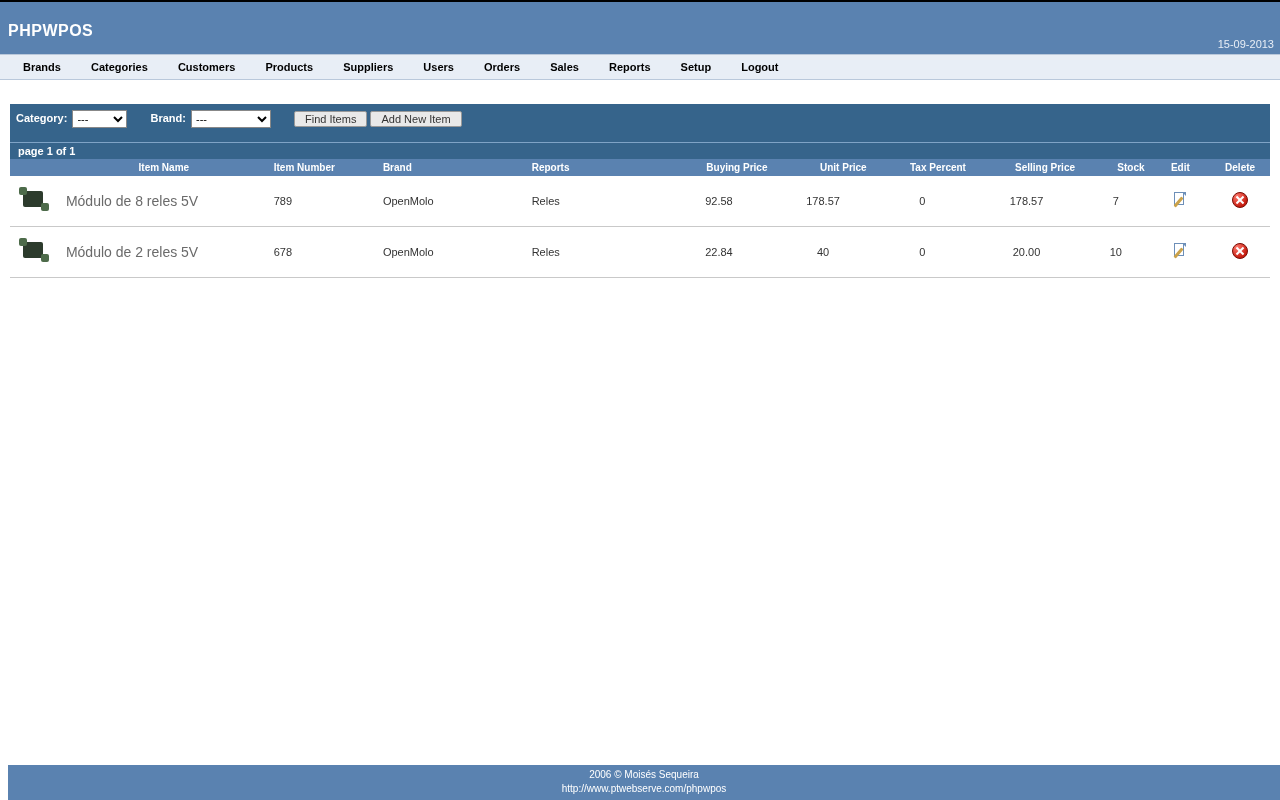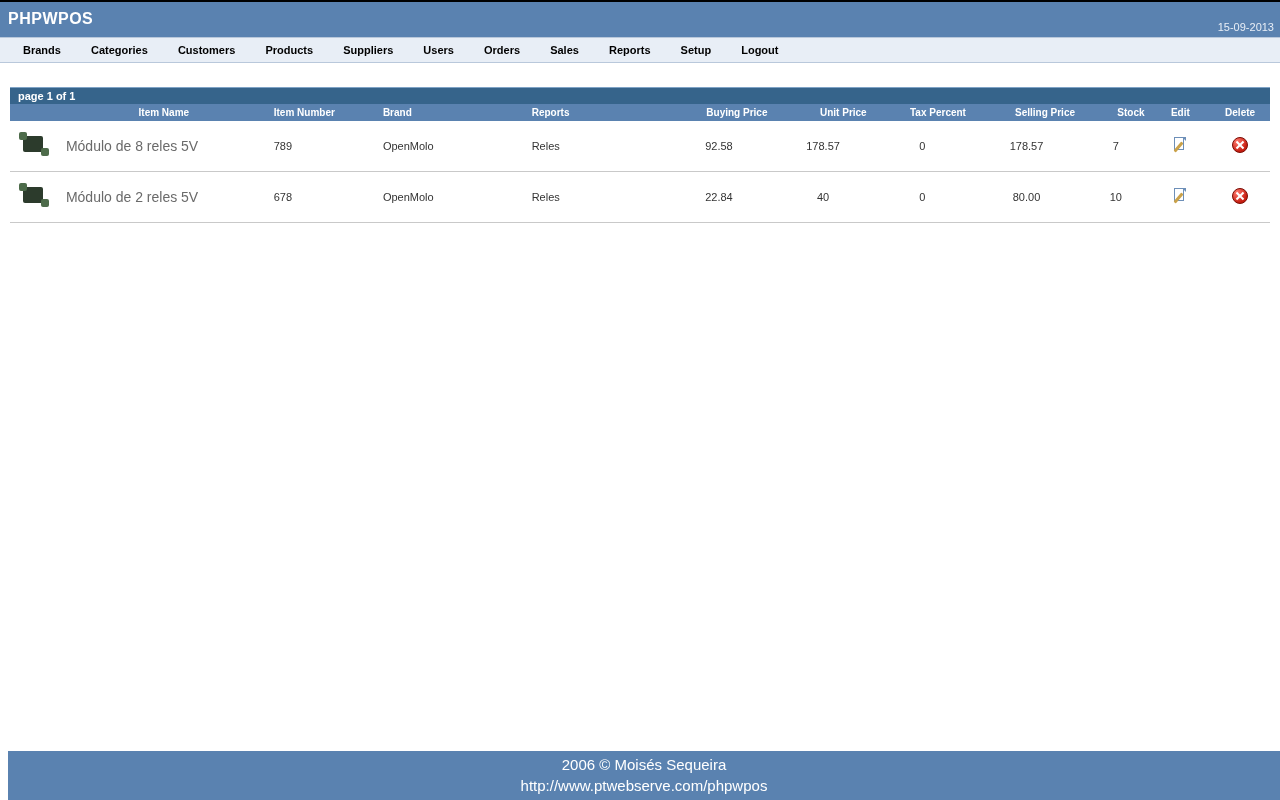--- a/index.html
+++ b/index.html
@@ -9,23 +9,23 @@
     background: #fff;
     width: 1280px;
     height: 800px;
     overflow: hidden;
     position: relative;
   }
   .top-rule { height: 2px; background: #000; }
   .header {
     background: #5a82b0;
     color: #fff;
-    padding: 8px 8px 6px 8px;
+    padding: 20px 8px 6px 8px;
     position: relative;
-    height: 35px;
+    height: 52px;
   }
   .header .title {
     font-size: 16px;
     font-weight: bold;
     letter-spacing: 0.5px;
   }
   .header .subtitle {
     font-size: 10px;
     color: #d5e1ef;
     margin-top: 2px;
@@ -160,21 +160,21 @@
     background: #fff;
   }
   .icon-delete .x1 { transform: rotate(45deg); }
   .icon-delete .x2 { transform: rotate(-45deg); }
   .footer {
     position: absolute;
     left: 8px; right: 0; bottom: 0;
     background: #5a82b0;
     color: #fff;
     text-align: center;
-    font-size: 15px;
+    font-size: 10px;
     padding: 3px 0 4px 0;
     line-height: 1.4;
   }
   .footer a { color: #fff; text-decoration: none; }
 </style>
 </head>
 <body>
 
 <div class="top-rule"></div>
 
@@ -191,20 +191,32 @@
   <a href="#">Suppliers</a>
   <a href="#">Users</a>
   <a href="#">Orders</a>
   <a href="#">Sales</a>
   <a href="#">Reports</a>
   <a href="#">Setup</a>
   <a href="#">Logout</a>
 </div>
 
 <div class="content">
+  <div class="filterbar">
+    <label>Category:</label>
+    <select class="sel-cat">
+      <option>---</option>
+    </select>
+    <label>Brand:</label>
+    <select class="sel-brand">
+      <option>---</option>
+    </select>
+    <button>Find Items</button>
+    <button>Add New Item</button>
+  </div>
 
   <div class="pagebar">page 1 of 1</div>
 
   <table class="items">
     <colgroup>
       <col style="width:50px">
       <col style="width:210px">
       <col style="width:110px">
       <col style="width:150px">
       <col style="width:140px">
@@ -269,21 +281,21 @@
             <span class="b1"></span><span class="b2"></span><span class="b3"></span>
           </span>
         </td>
         <td><span class="item-name">Módulo de 2 reles 5V</span></td>
         <td>678</td>
         <td>OpenMolo</td>
         <td>Reles</td>
         <td class="r">22.84</td>
         <td class="r">40</td>
         <td class="r">0</td>
-        <td class="r">80.00</td>
+        <td class="r">20.00</td>
         <td class="r">10</td>
         <td class="c">
           <a href="#">
             <span class="icon-edit">
               <span class="sheet"></span><span class="fold"></span><span class="pen"></span>
             </span>
           </a>
         </td>
         <td class="c">
           <a href="#">

